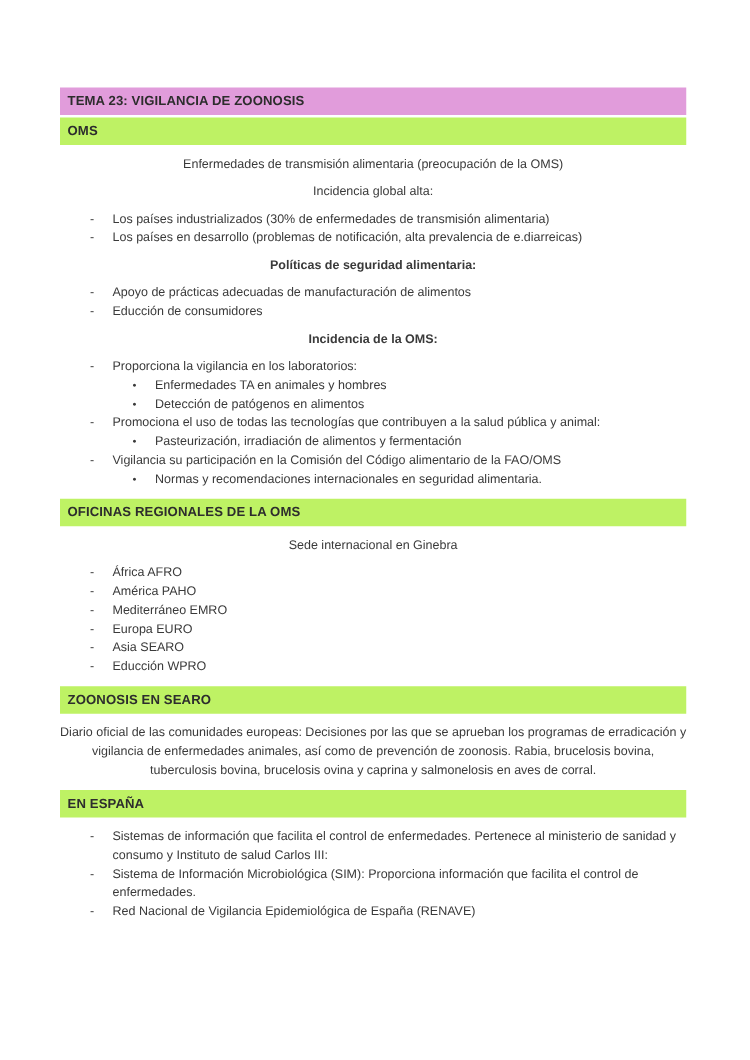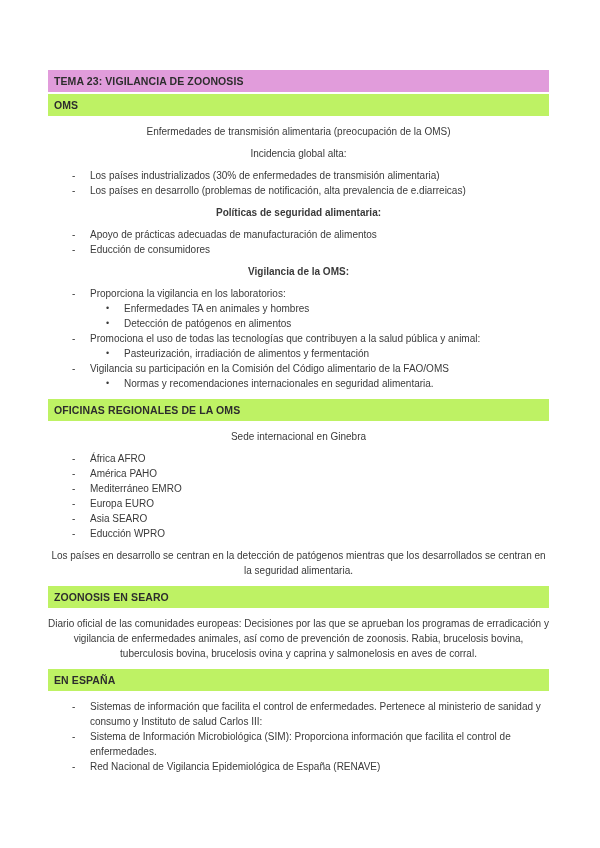--- a/index.html
+++ b/index.html
@@ -75,21 +75,21 @@
       <div class="row">
         <span class="mk">-</span>
         <span class="tx">Apoyo de prácticas adecuadas de manufacturación de alimentos</span>
       </div>
       <div class="row">
         <span class="mk">-</span>
         <span class="tx">Educción de consumidores</span>
       </div>
     </div>
 
-    <p class="b">Vigilancia de la OMS:</p>
+    <p class="b">Incidencia de la OMS:</p>
 
     <div class="list">
       <div class="row">
         <span class="mk">-</span>
         <span class="tx">Proporciona la vigilancia en los laboratorios:</span>
       </div>
       <div class="row sub">
         <span class="mk">•</span>
         <span class="tx">Enfermedades TA en animales y hombres</span>
       </div>
@@ -139,21 +139,20 @@
       <div class="row">
         <span class="mk">-</span>
         <span class="tx">Asia SEARO</span>
       </div>
       <div class="row">
         <span class="mk">-</span>
         <span class="tx">Educción WPRO</span>
       </div>
     </div>
 
-    <p>Los países en desarrollo se centran en la detección de patógenos mientras que los desarrollados se centran en la seguridad alimentaria.</p>
 
     <div class="bar light">ZOONOSIS EN SEARO</div>
 
     <p>Diario oficial de las comunidades europeas: Decisiones por las que se aprueban los programas de erradicación y vigilancia de enfermedades animales, así como de prevención de zoonosis. Rabia, brucelosis bovina, tuberculosis bovina, brucelosis ovina y caprina y salmonelosis en aves de corral.</p>
 
     <div class="bar light">EN ESPAÑA</div>
 
     <div class="list">
       <div class="row">
         <span class="mk">-</span>

